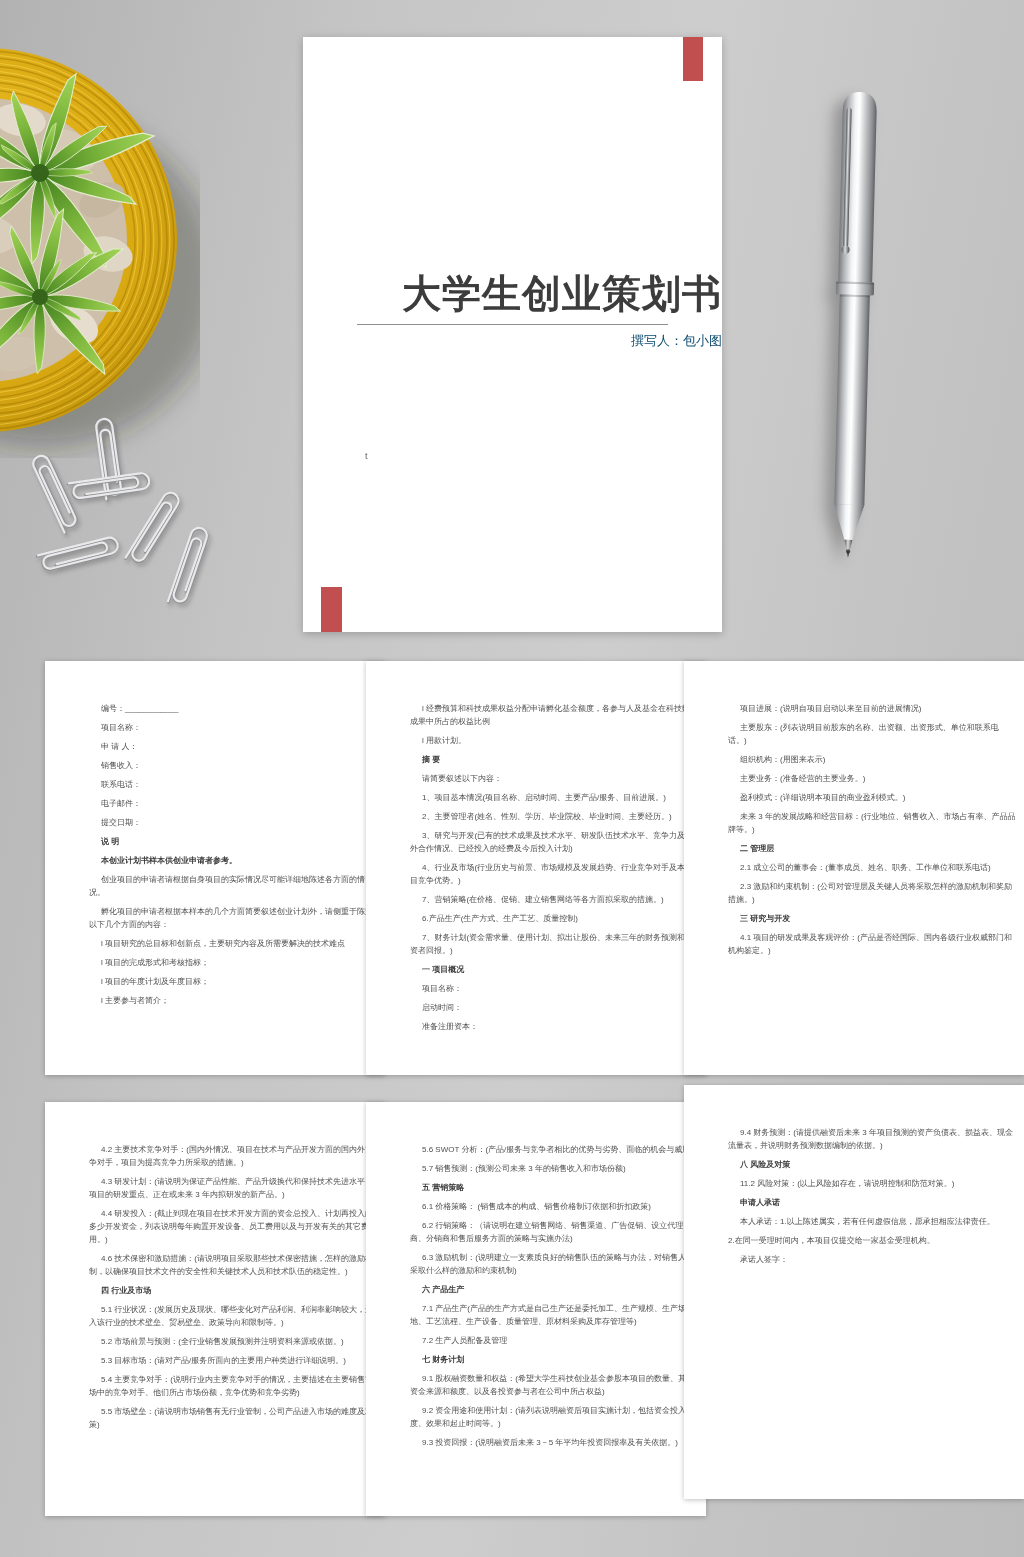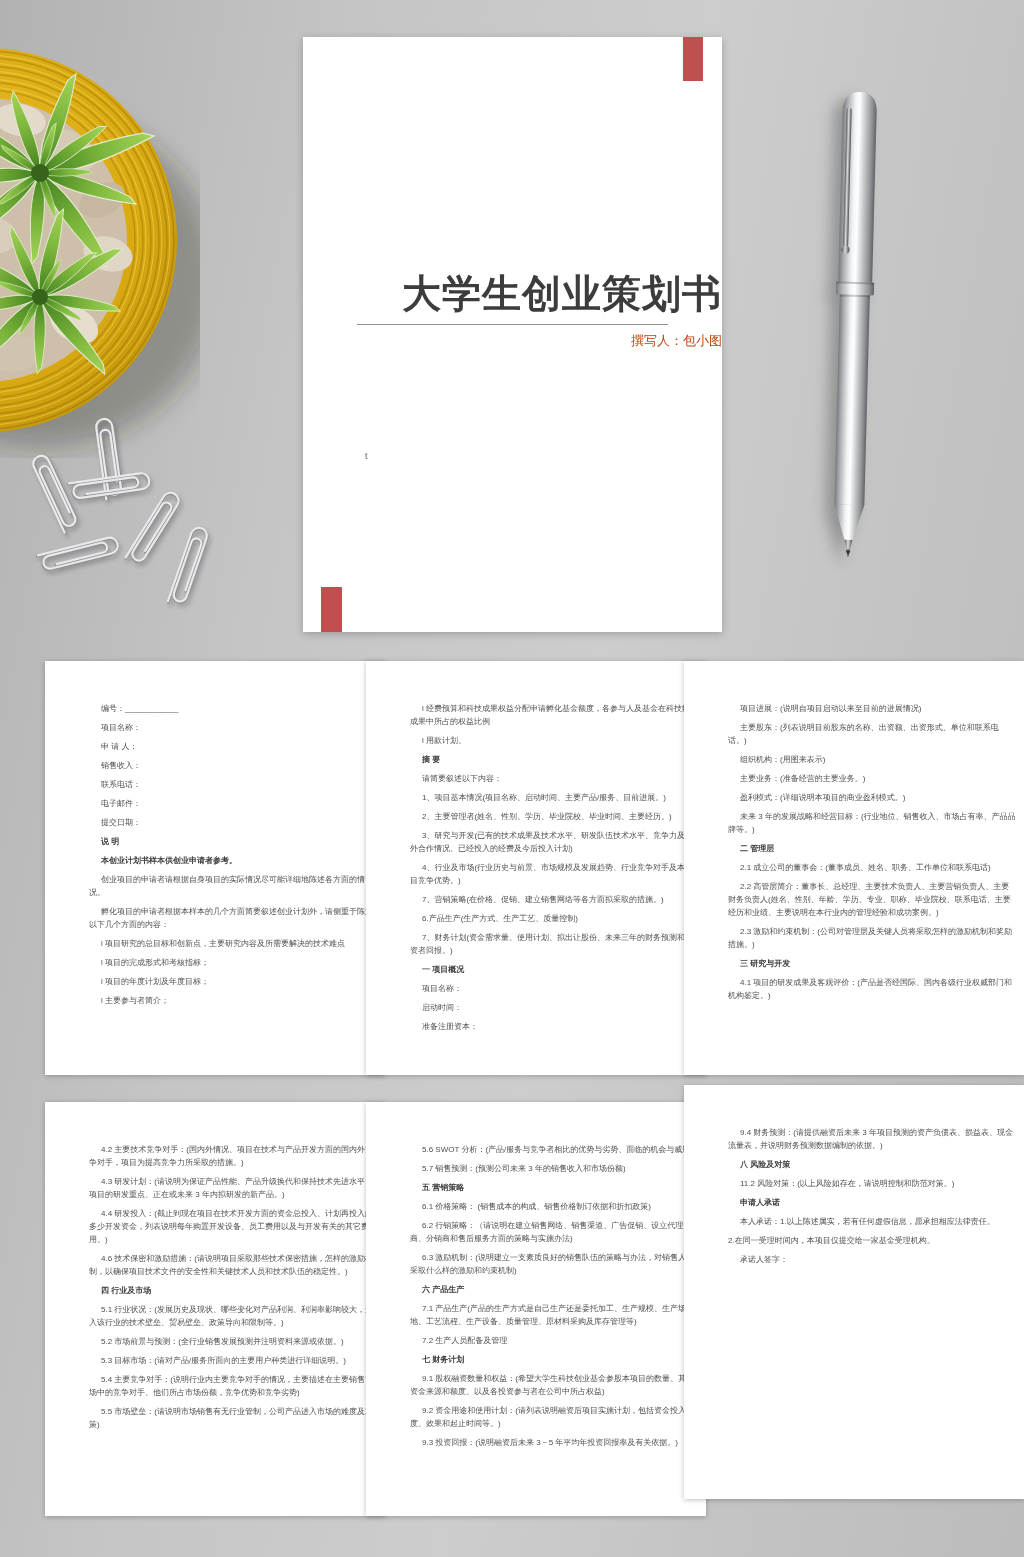--- a/index.html
+++ b/index.html
@@ -14,21 +14,21 @@
   }
   .page{background:var(--paper);position:absolute;overflow:hidden;}
   
   .cover{left:303px;top:37px;width:419px;height:595px;box-shadow:0 2px 8px rgba(0,0,0,.22);}
   .accent{position:absolute;background:var(--accent);}
   .accent.top{left:380px;top:0;width:20px;height:44px;}
   .accent.bottom{left:18px;top:550px;width:21px;height:45px;}
   .title-block{position:absolute;top:236px;left:0;right:0;text-align:right;}
   .title-block h1{margin:0;font-size:39px;line-height:42px;font-weight:bold;color:#3c3c3c;letter-spacing:1px;}
   .title-divider{border:0;border-top:1px solid #8f8f8f;margin:9px 54px 7px;}
-  .byline{font-size:13px;color:#c2410c;}
+  .byline{font-size:13px;color:#0c4a6e;}
   .stray{position:absolute;left:62px;top:414px;font-size:9px;color:#5f5f5f;}
   
   .thumb{width:340px;height:414px;box-shadow:0 1px 5px rgba(0,0,0,.25);
          padding:41px 8px 0 44px;box-sizing:border-box;}
   .t1{left:45px;top:661px;}  .t2{left:366px;top:661px;}  .t3{left:684px;top:661px;}
   .t4{left:45px;top:1102px;} .t5{left:366px;top:1102px;} .t6{left:684px;top:1085px;}
   .para{margin:0 0 6px;font-size:8px;line-height:13px;color:var(--text);
         text-indent:12px;word-break:break-all;letter-spacing:0;}
   .para.b{font-weight:bold;color:#3d3d3d;}
   .para.ni{text-indent:0;}
@@ -227,21 +227,20 @@
   <div class="page thumb t3">
 
   <p class="para">项目进展：(说明自项目启动以来至目前的进展情况)</p>
       <p class="para">主要股东：(列表说明目前股东的名称、出资额、出资形式、单位和联系电话。)</p>
       <p class="para">组织机构：(用图来表示)</p>
       <p class="para">主要业务：(准备经营的主要业务。)</p>
       <p class="para">盈利模式：(详细说明本项目的商业盈利模式。)</p>
       <p class="para">未来 3 年的发展战略和经营目标：(行业地位、销售收入、市场占有率、产品品牌等。)</p>
       <p class="para b">二 管理层</p>
       <p class="para">2.1 成立公司的董事会：(董事成员、姓名、职务、工作单位和联系电话)</p>
-      <p class="para">2.2 高管层简介：董事长、总经理、主要技术负责人、主要营销负责人、主要财务负责人(姓名、性别、年龄、学历、专业、职称、毕业院校、联系电话、主要经历和业绩、主要说明在本行业内的管理经验和成功案例。)</p>
       <p class="para">2.3 激励和约束机制：(公司对管理层及关键人员将采取怎样的激励机制和奖励措施。)</p>
       <p class="para b">三 研究与开发</p>
       <p class="para">4.1 项目的研发成果及客观评价：(产品是否经国际、国内各级行业权威部门和机构鉴定。)</p>
     </div>
   <div class="page thumb t4">
 
   <p class="para">4.2 主要技术竞争对手：(国内外情况、项目在技术与产品开发方面的国内外竞争对手，项目为提高竞争力所采取的措施。)</p>
       <p class="para">4.3 研发计划：(请说明为保证产品性能、产品升级换代和保持技术先进水平，项目的研发重点、正在或未来 3 年内拟研发的新产品。)</p>
       <p class="para">4.4 研发投入：(截止到现在项目在技术开发方面的资金总投入、计划再投入的多少开发资金，列表说明每年购置开发设备、员工费用以及与开发有关的其它费用。)</p>
       <p class="para">4.6 技术保密和激励措施：(请说明项目采取那些技术保密措施，怎样的激励机制，以确保项目技术文件的安全性和关键技术人员和技术队伍的稳定性。)</p>

